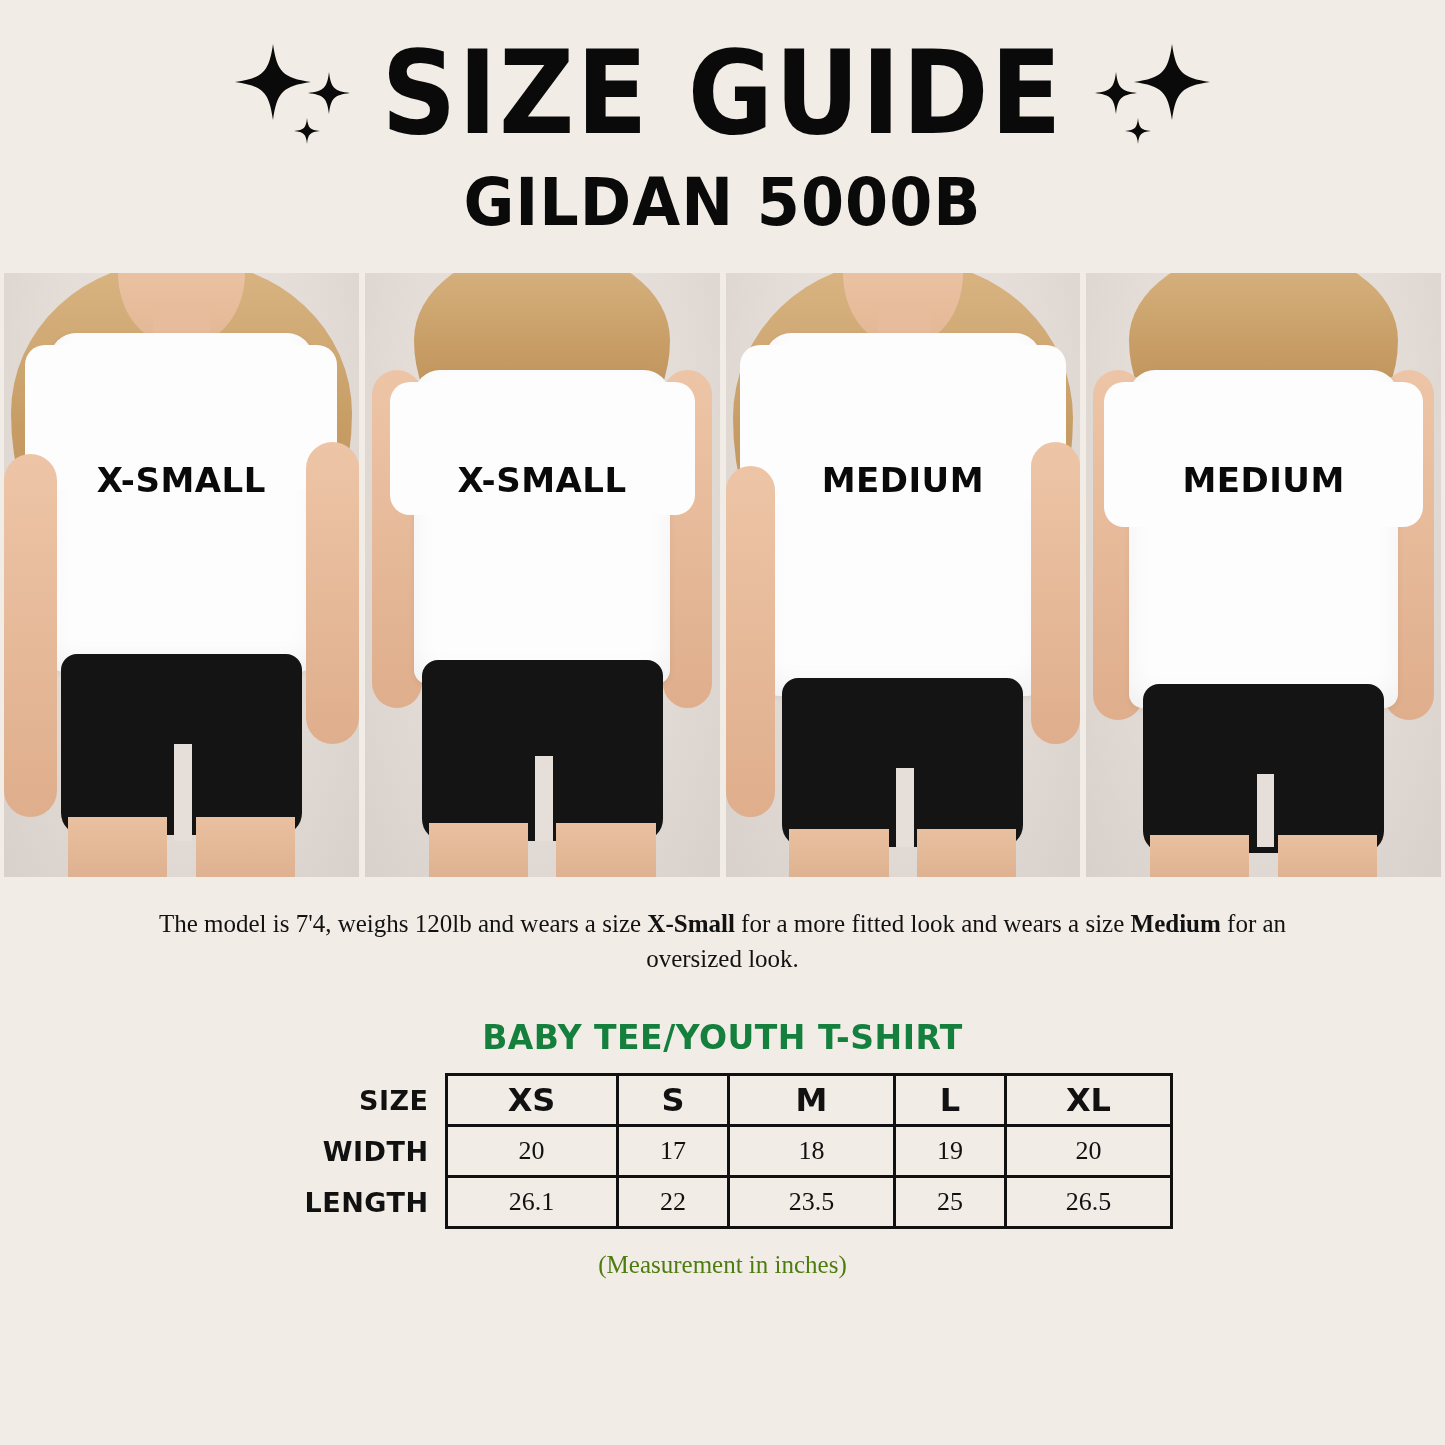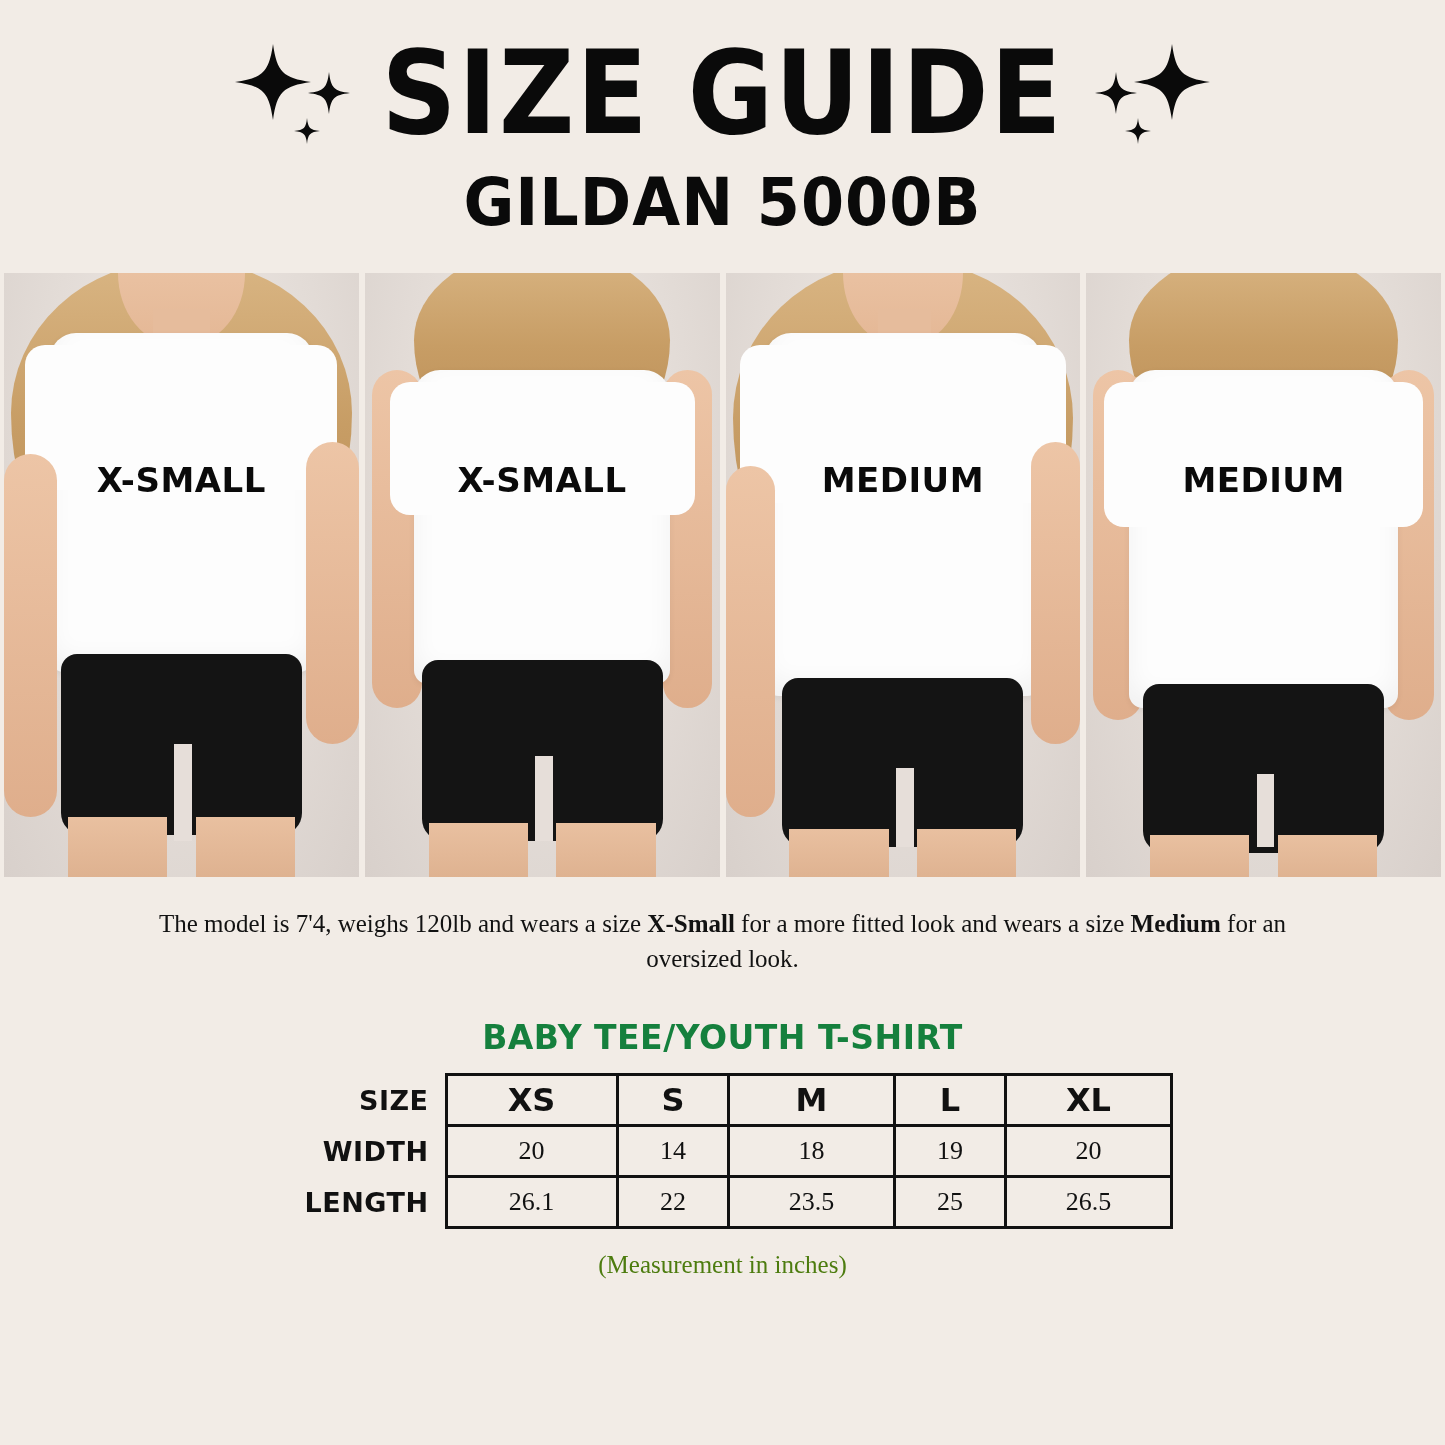--- a/index.html
+++ b/index.html
@@ -312,21 +312,21 @@
           <td class="rowhead">SIZE</td>
           <td class="colhead">XS</td>
           <td class="colhead">S</td>
           <td class="colhead">M</td>
           <td class="colhead">L</td>
           <td class="colhead">XL</td>
         </tr>
         <tr>
           <td class="rowhead">WIDTH</td>
           <td>20</td>
-          <td>14</td>
+          <td>17</td>
           <td>18</td>
           <td>19</td>
           <td>20</td>
         </tr>
         <tr>
           <td class="rowhead">LENGTH</td>
           <td>26.1</td>
           <td>22</td>
           <td>23.5</td>
           <td>25</td>

